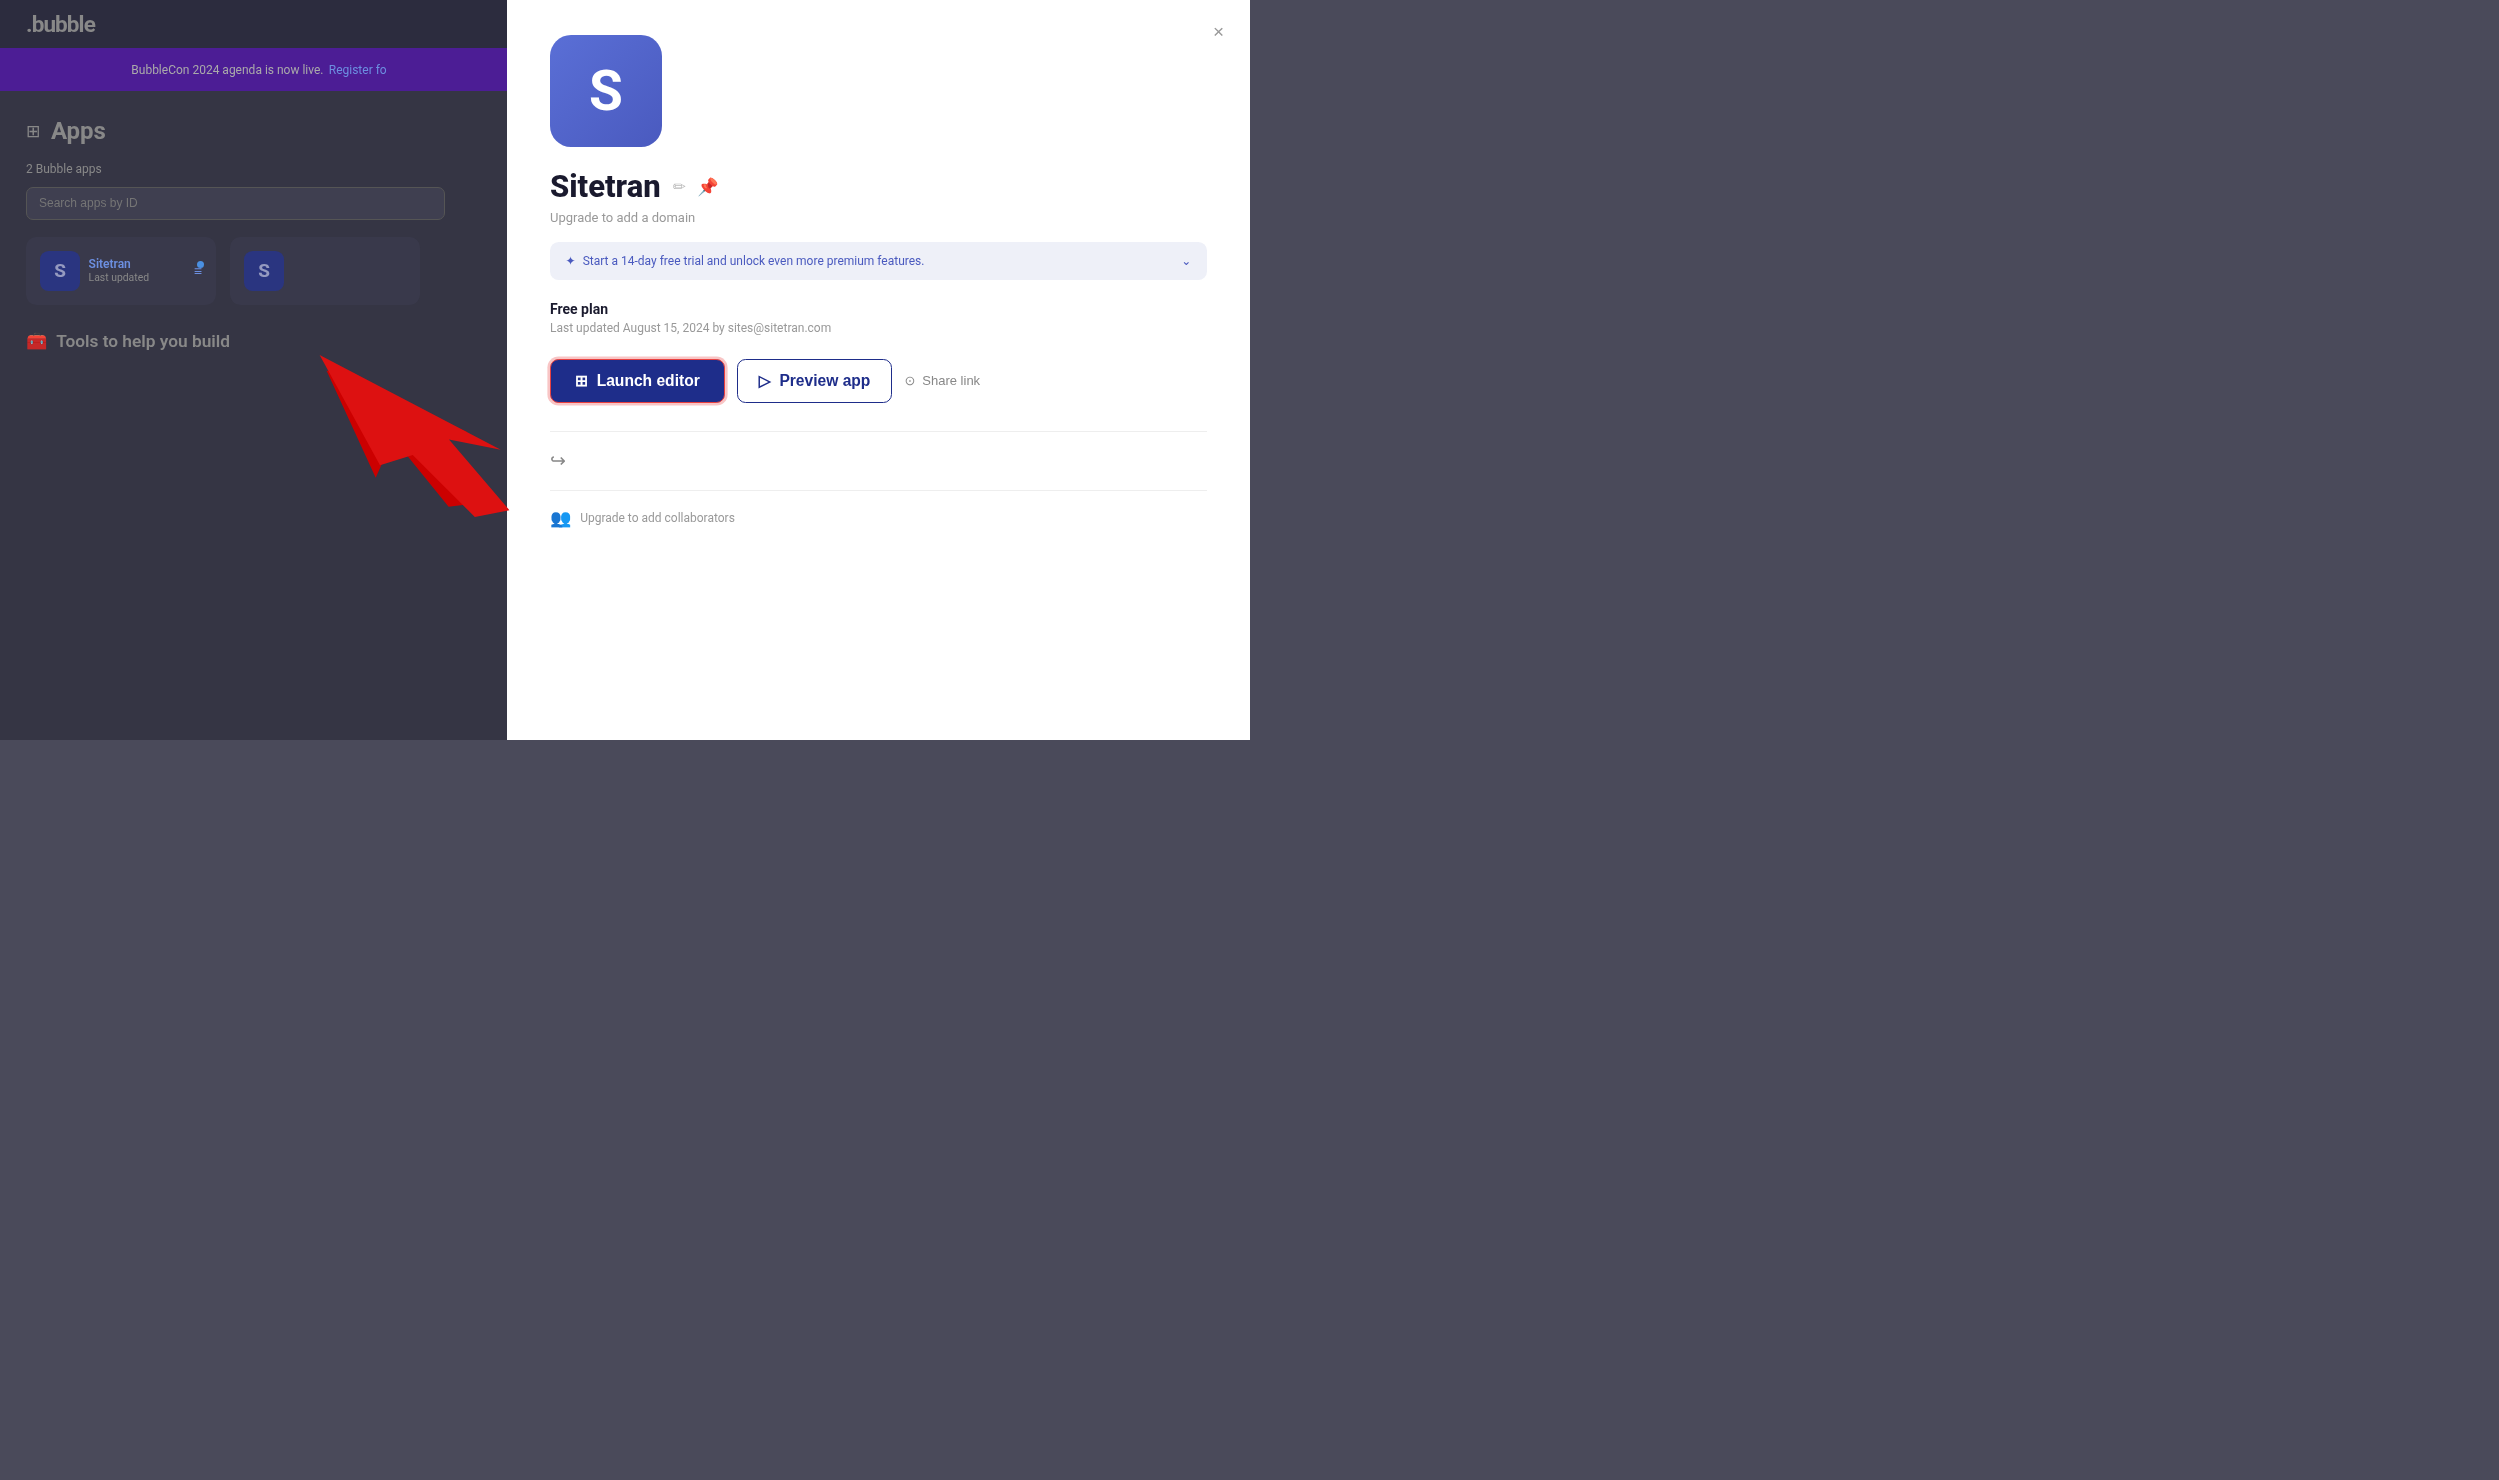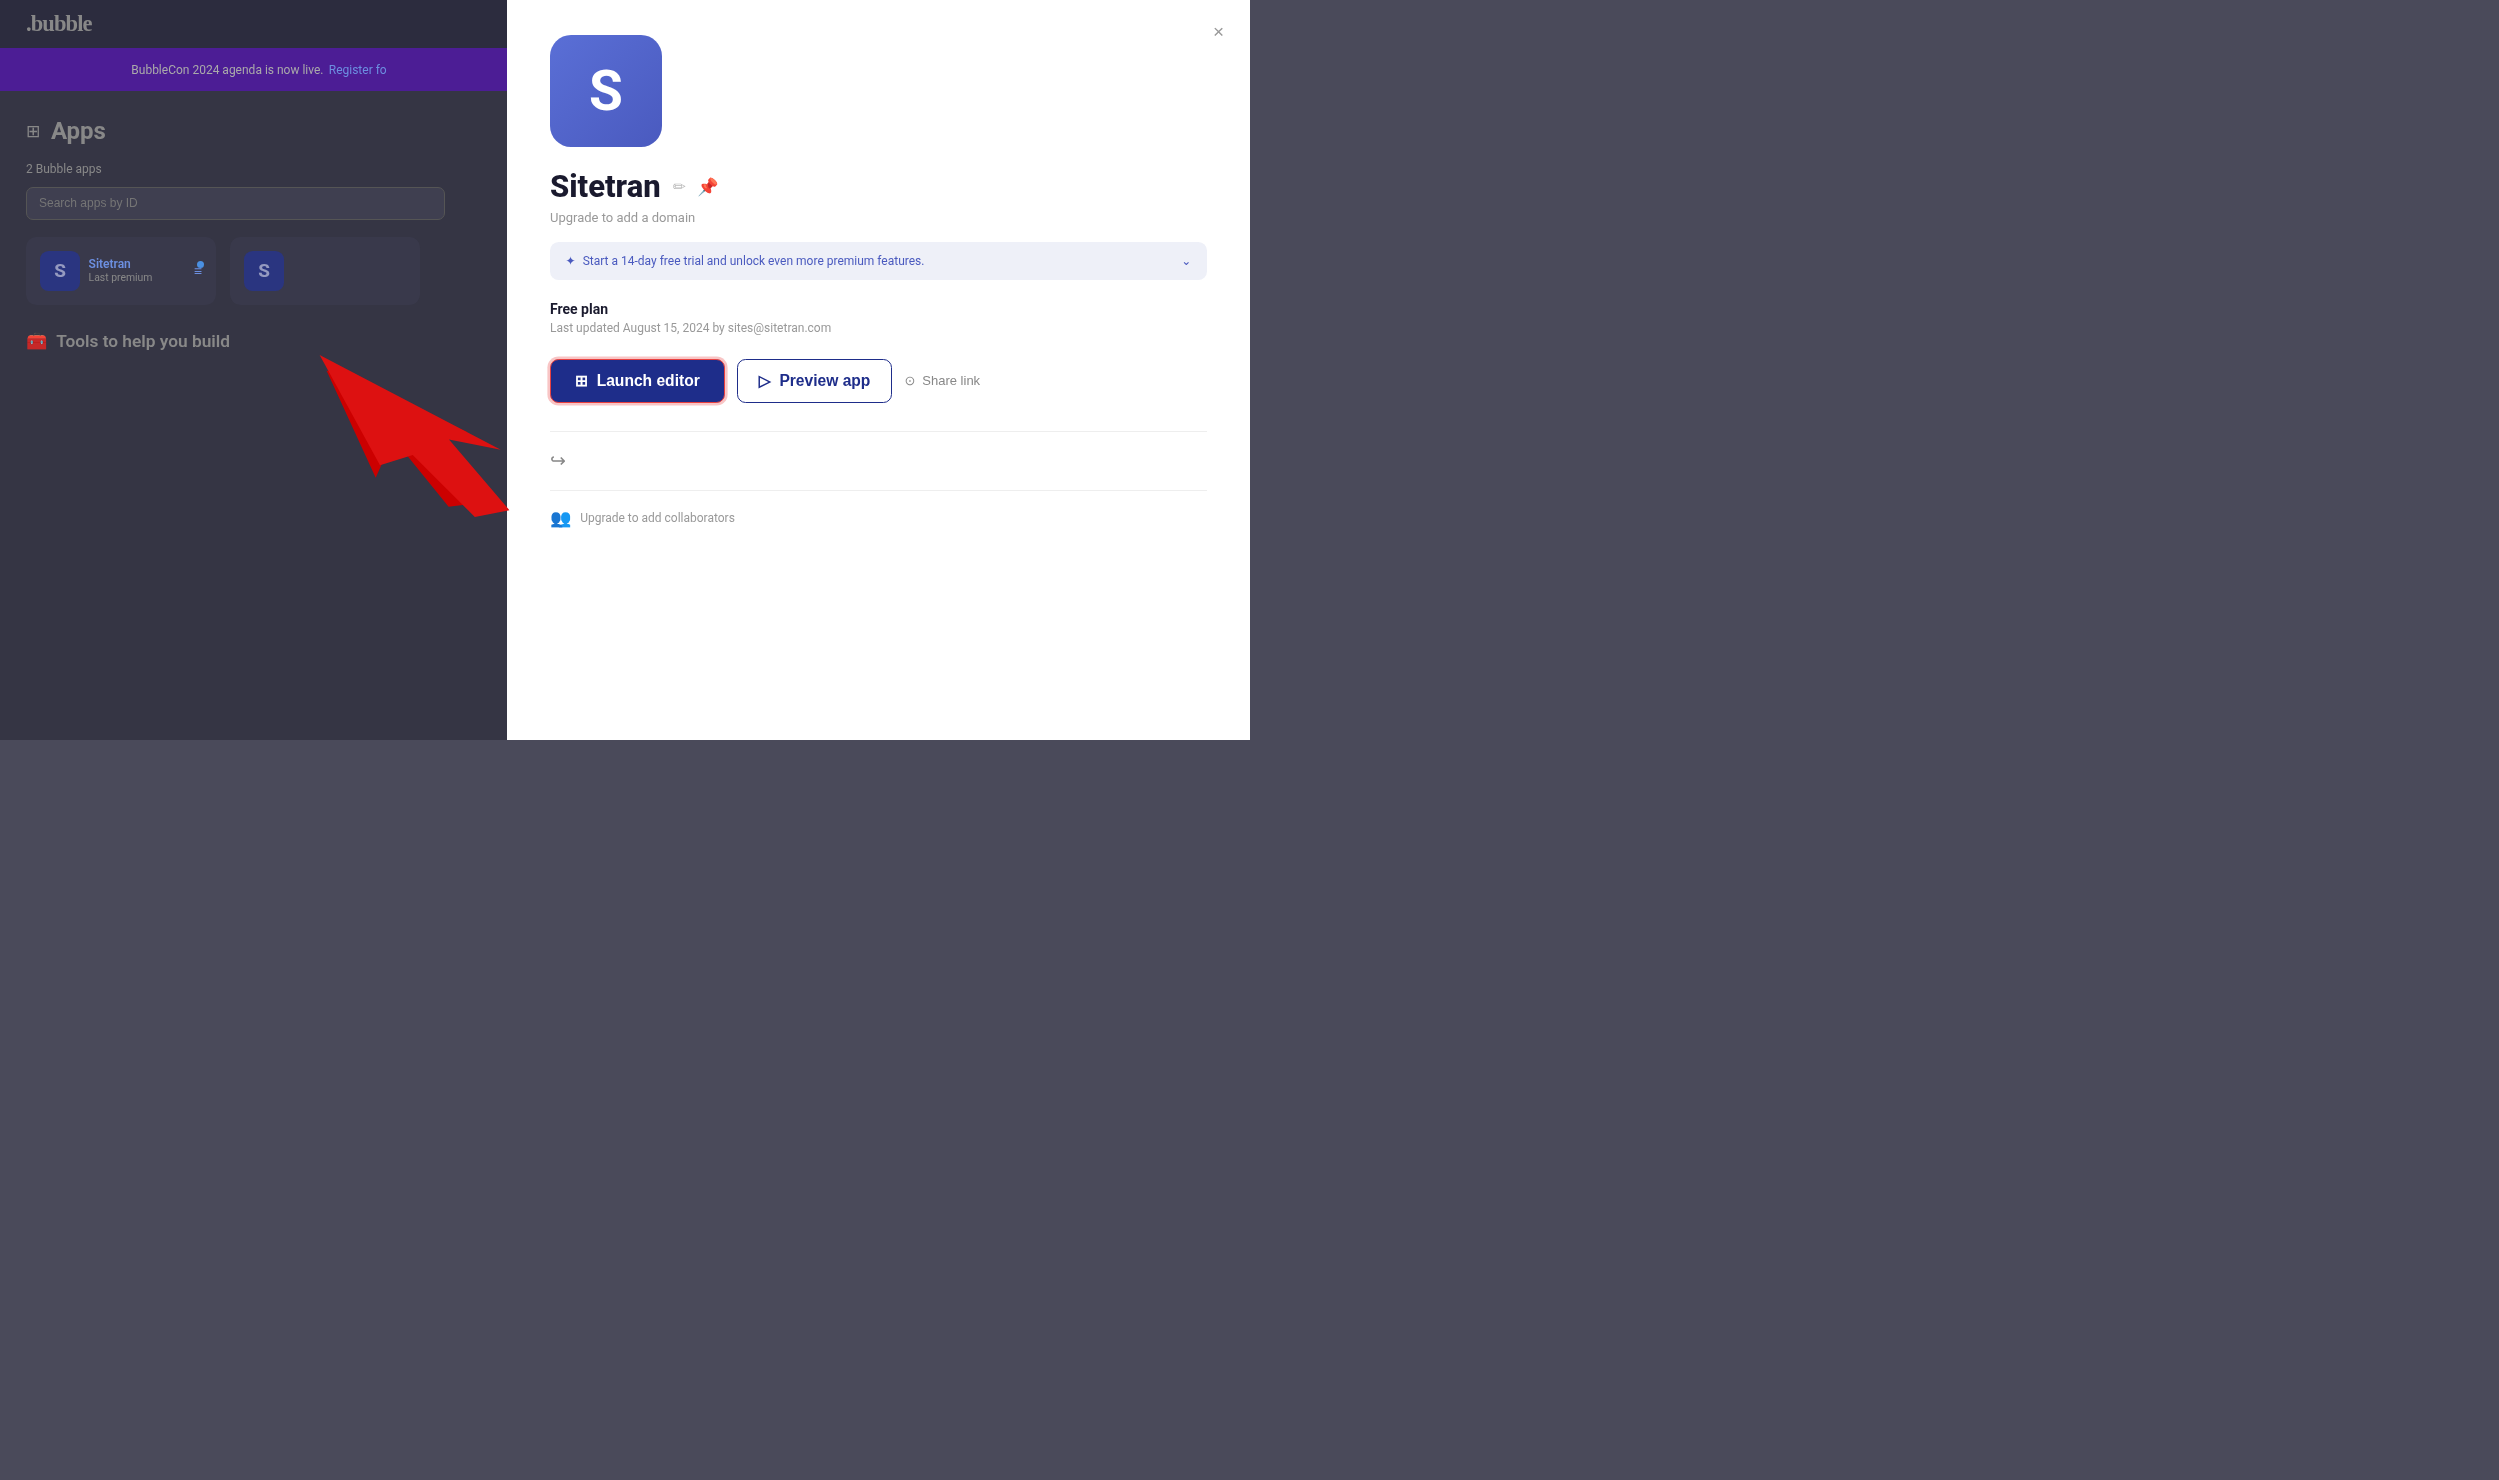--- a/index.html
+++ b/index.html
@@ -35,21 +35,20 @@
       height: 48px;
       display: flex;
       align-items: center;
       padding: 0 26px;
     }
     .topbar-logo {
       font-size: 22.5px;
       font-weight: 700;
       color: #888;
       letter-spacing: -0.9px;
-      font-family: Liberation Serif, serif;
     }
 
     
     .banner {
       background: #4c1d95;
       height: 43px;
       display: flex;
       align-items: center;
       justify-content: center;
       font-size: 12px;
@@ -379,21 +378,21 @@
     <div class="bubble-apps-count">2 Bubble apps</div>
     <input class="search-box" type="text" readonly="" placeholder="Search apps by ID" style="">
 
     
     <div class="app-cards-row">
       <div class="app-card">
         <div class="app-card-header">
           <div class="app-card-icon">S</div>
           <div>
             <div class="app-card-name">Sitetran</div>
-            <div class="app-card-updated">Last premium</div>
+            <div class="app-card-updated">Last updated</div>
           </div>
           <div class="app-card-menu">
             ≡
             <div class="notification-dot"></div>
           </div>
         </div>
       </div>
       <div class="app-card">
         <div class="app-card-header">
           <div class="app-card-icon">S</div>

